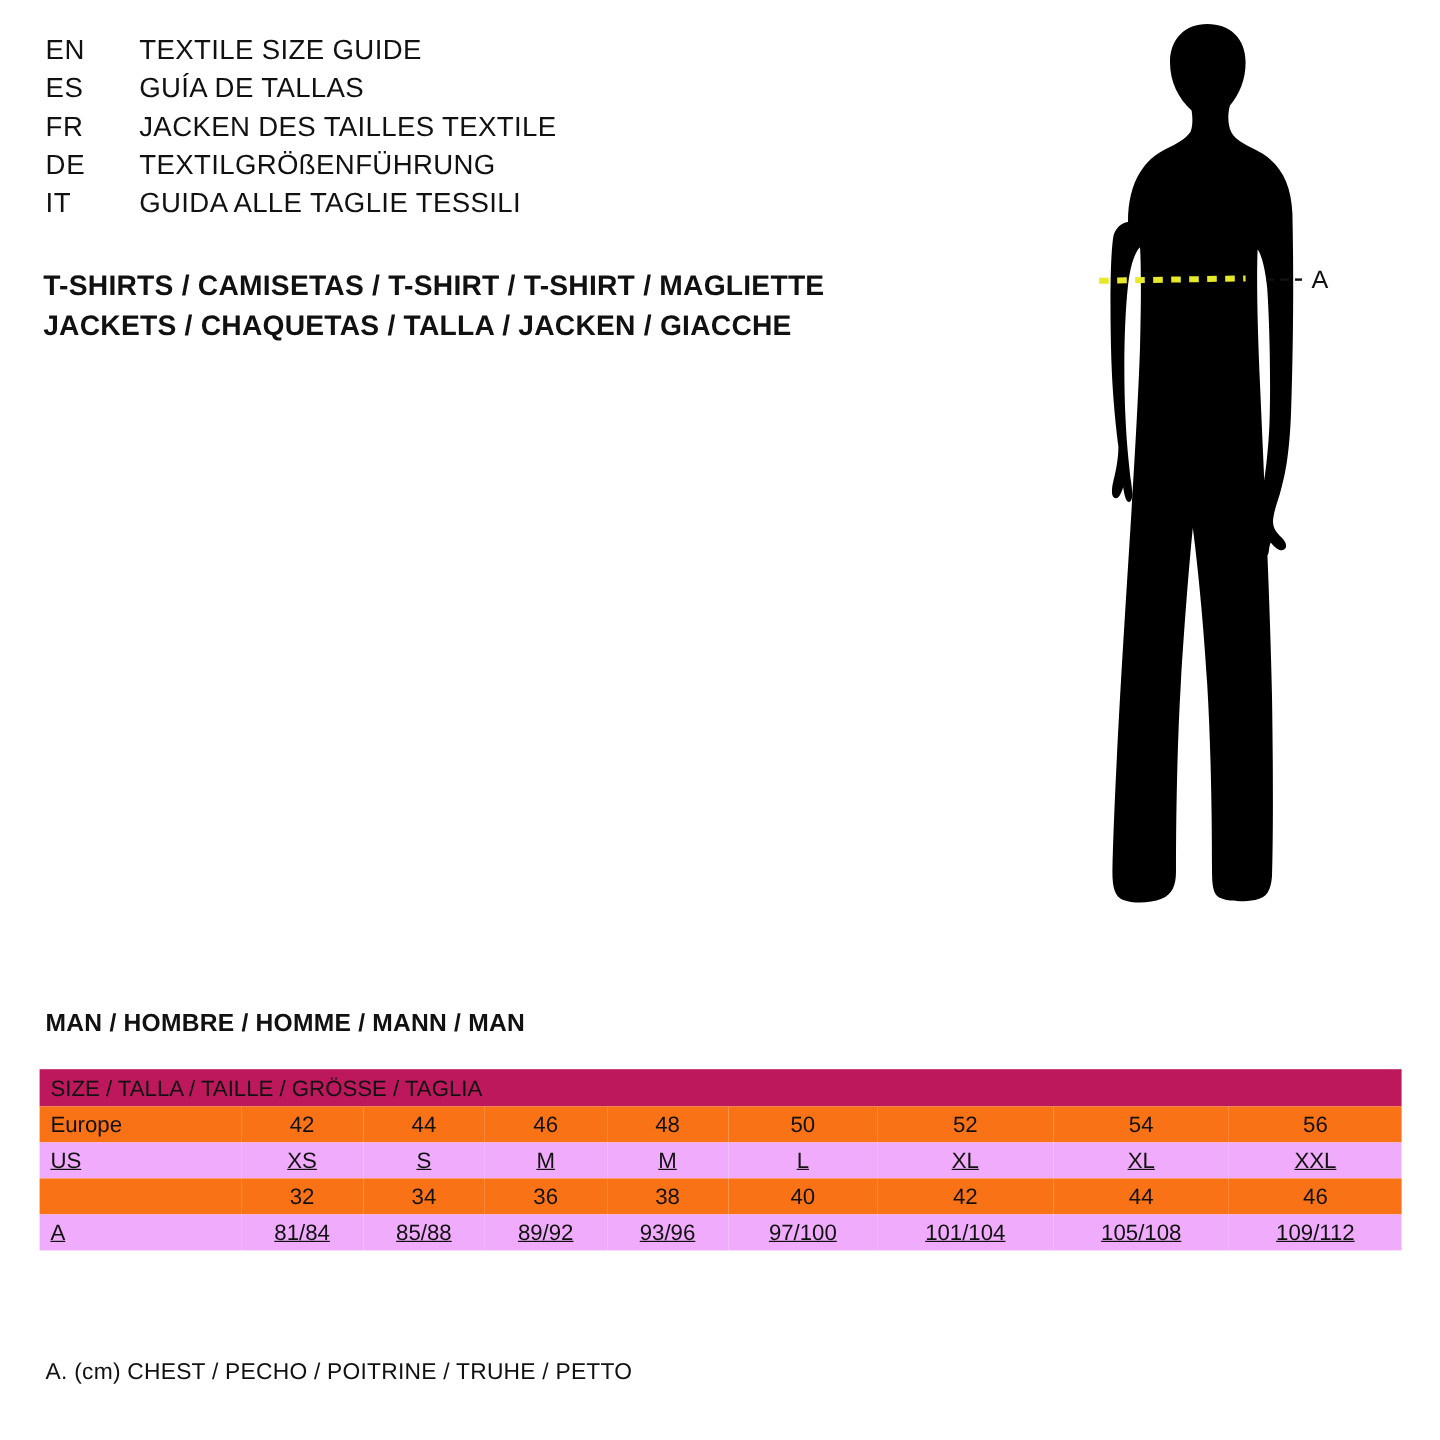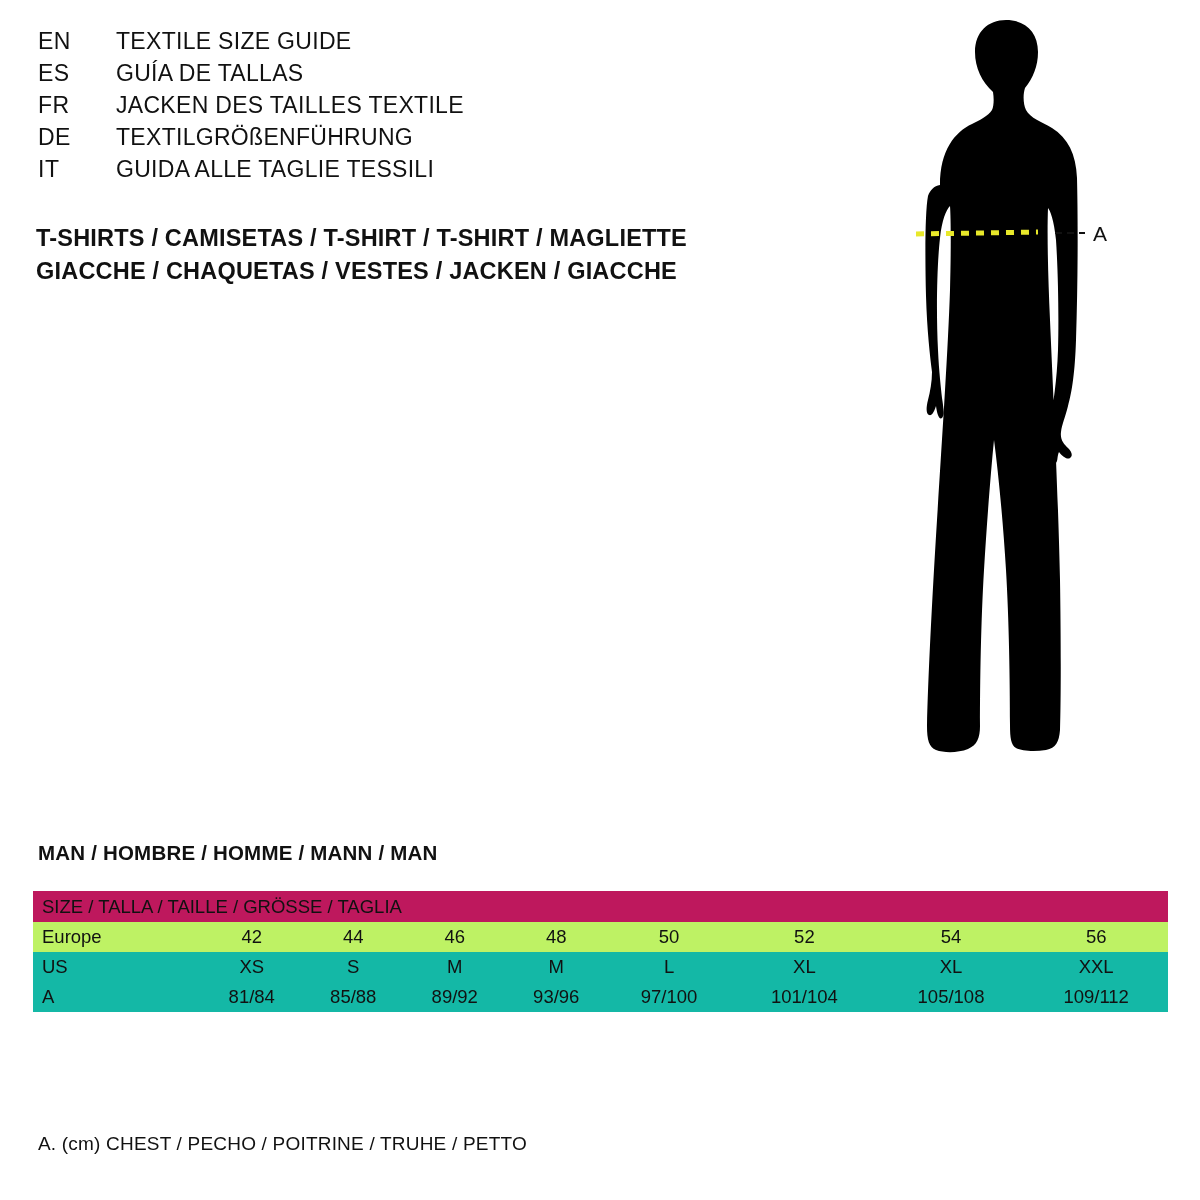--- a/index.html
+++ b/index.html
@@ -116,22 +116,22 @@
     text-align: left;
     padding-left: 9px;
     width: 168px;
   }
   tr.header-row td {
     background: #be185d;
     color: #111;
     height: 31px;
     font-size: 18.5px;
   }
-  tr.shade td { background: #bef264; }
-  tr.plain td { background: #14b8a6; }
+  tr.shade td { background: #f97316; }
+  tr.plain td { background: #f0abfc; text-decoration: underline; }
 
   .footnote {
     position: absolute;
     left: 38px;
     top: 1097px;
     font-size: 19px;
     color: #111;
     letter-spacing: 0.2px;
     margin-top: 36px;
   }
@@ -157,21 +157,21 @@
     <div class="lang-text">TEXTILGRÖßENFÜHRUNG</div>
   </div>
   <div class="lang-row">
     <div class="lang-code">IT</div>
     <div class="lang-text">GUIDA ALLE TAGLIE TESSILI</div>
   </div>
 </div>
 
 <div class="categories">
   <div class="cat-line">T-SHIRTS / CAMISETAS / T-SHIRT / T-SHIRT / MAGLIETTE</div>
-  <div class="cat-line">GIACCHE / CHAQUETAS / VESTES / JACKEN / GIACCHE</div>
+  <div class="cat-line">JACKETS / CHAQUETAS / TALLA / JACKEN / GIACCHE</div>
 </div>
 
 <div class="figure-wrap">
   <svg width="360" height="780" viewBox="0 0 360 780">
     <path fill="#000000" d="
       M 120 165
       C 120 130, 135 112, 152 104
       C 160 100, 168 96, 172 90
       C 174 86, 174 78, 173 72
       C 162 62, 155 48, 155 32
@@ -253,20 +253,31 @@
       <td class="rowlabel">US</td>
       <td>XS</td>
       <td>S</td>
       <td>M</td>
       <td>M</td>
       <td>L</td>
       <td>XL</td>
       <td>XL</td>
       <td>XXL</td>
     </tr>
+    <tr class="shade">
+      <td class="rowlabel"></td>
+      <td>32</td>
+      <td>34</td>
+      <td>36</td>
+      <td>38</td>
+      <td>40</td>
+      <td>42</td>
+      <td>44</td>
+      <td>46</td>
+    </tr>
     <tr class="plain">
       <td class="rowlabel">A</td>
       <td>81/84</td>
       <td>85/88</td>
       <td>89/92</td>
       <td>93/96</td>
       <td>97/100</td>
       <td>101/104</td>
       <td>105/108</td>
       <td>109/112</td>

